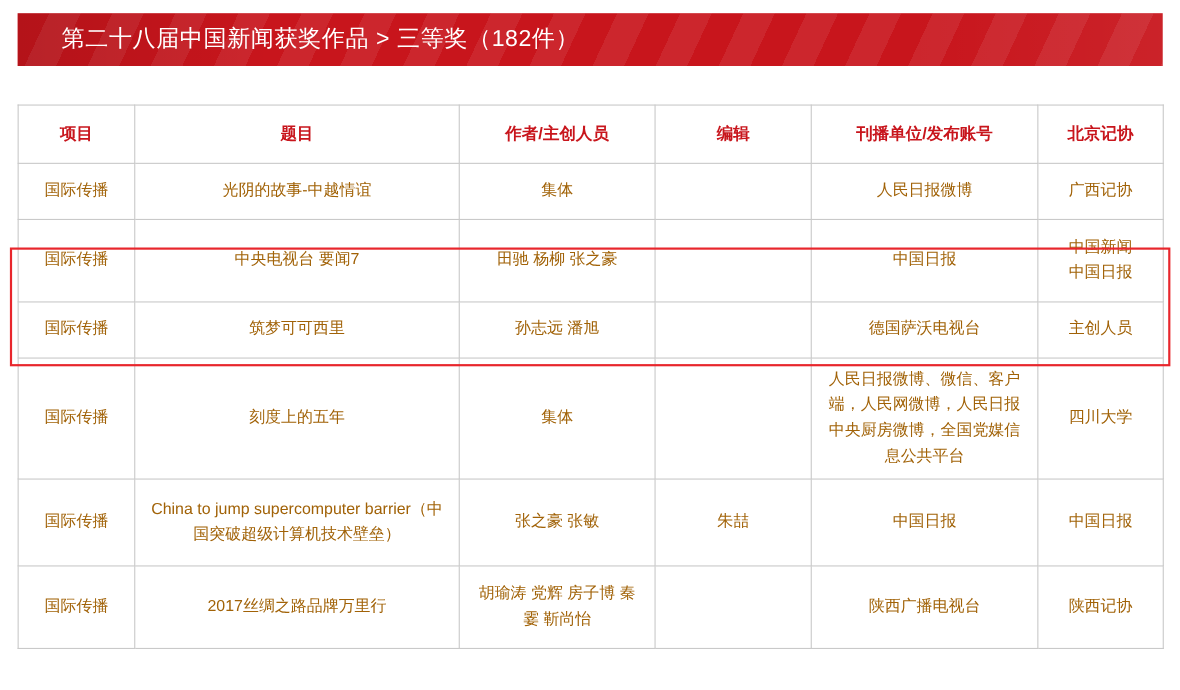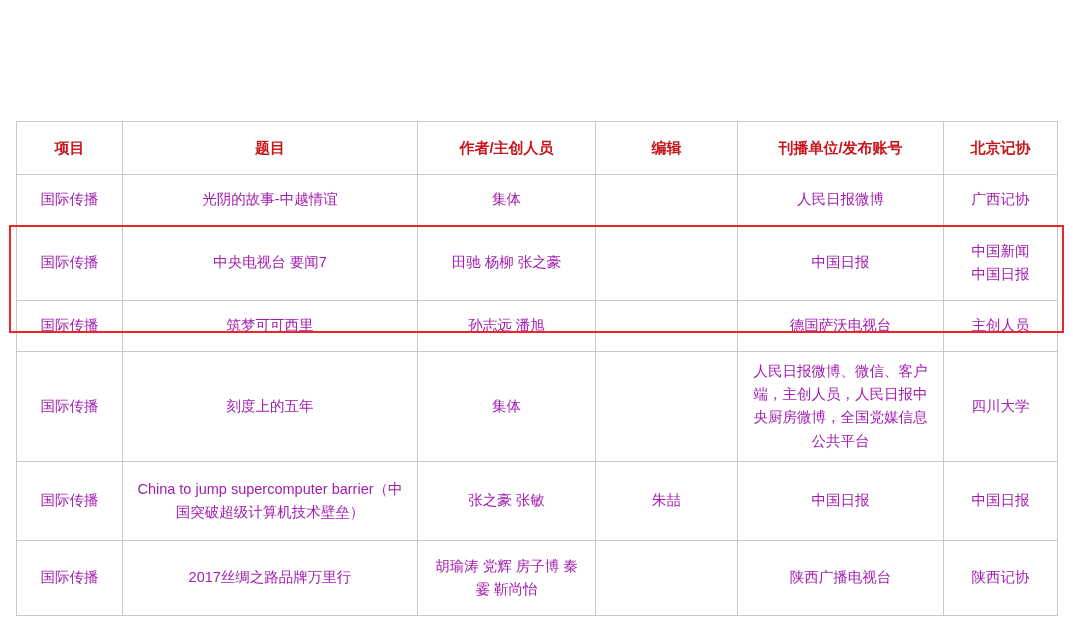--- a/index.html
+++ b/index.html
@@ -64,37 +64,36 @@
   .table-wrap {
     position: absolute;
     left: 16px;
     top: 95px;
     width: 1041px;
   }
   table.awards {
     border-collapse: collapse;
     width: 1041px;
     table-layout: fixed;
-    margin-top: 26px;
   }
   table.awards col.c0 { width: 106px; }
   table.awards col.c1 { width: 295px; }
   table.awards col.c2 { width: 178px; }
   table.awards col.c3 { width: 142px; }
   table.awards col.c4 { width: 206px; }
   table.awards col.c5 { width: 114px; }
 
   table.awards th,
   table.awards td {
     border: 1px solid #c9c9c9;
     font-size: 14.5px;
     line-height: 1.6;
     padding: 8px 10px;
     vertical-align: middle;
-    color: #a21caf;
+    color: #a16207;
   }
   table.awards thead th {
     height: 36px;
     color: #c8151c;
     font-weight: bold;
     text-align: center;
     font-size: 15px;
   }
   .ta-center { text-align: center; }
   .ta-left { text-align: center; }
@@ -114,20 +113,25 @@
     border: 2.5px solid #e8262c;
     box-sizing: border-box;
     pointer-events: none;
   }
 </style>
 </head>
 <body>
 
 <div class="page">
 
+  <div class="banner">
+    <div class="banner-stripes"></div>
+    <div class="banner-shade"></div>
+    <div class="banner-title">第二十八届中国新闻获奖作品 &gt; 三等奖（182件）</div>
+  </div>
 
   <div class="table-wrap">
     <table class="awards">
       <colgroup>
         <col class="c0">
           <col class="c1">
           <col class="c2">
           <col class="c3">
           <col class="c4">
           <col class="c5">
@@ -172,21 +176,21 @@
           <td class="ta-center"></td>
           <td class="ta-center">德国萨沃电视台</td>
           <td class="ta-center">主创人员</td>
         </tr>
 
         <tr class="row-tall">
           <td class="ta-center">国际传播</td>
           <td class="ta-left">刻度上的五年</td>
           <td class="ta-center">集体</td>
           <td class="ta-center"></td>
-          <td class="ta-center">人民日报微博、微信、客户端，主创人员，人民日报中央厨房微博，全国党媒信息公共平台</td>
+          <td class="ta-center">人民日报微博、微信、客户端，人民网微博，人民日报中央厨房微博，全国党媒信息公共平台</td>
           <td class="ta-center">四川大学</td>
         </tr>
 
         <tr class="row-h3">
           <td class="ta-center">国际传播</td>
           <td class="ta-left">China to jump supercomputer barrier（中国突破超级计算机技术壁垒）</td>
           <td class="ta-center">张之豪 张敏</td>
           <td class="ta-center">朱喆</td>
           <td class="ta-center">中国日报</td>
           <td class="ta-center">中国日报</td>

